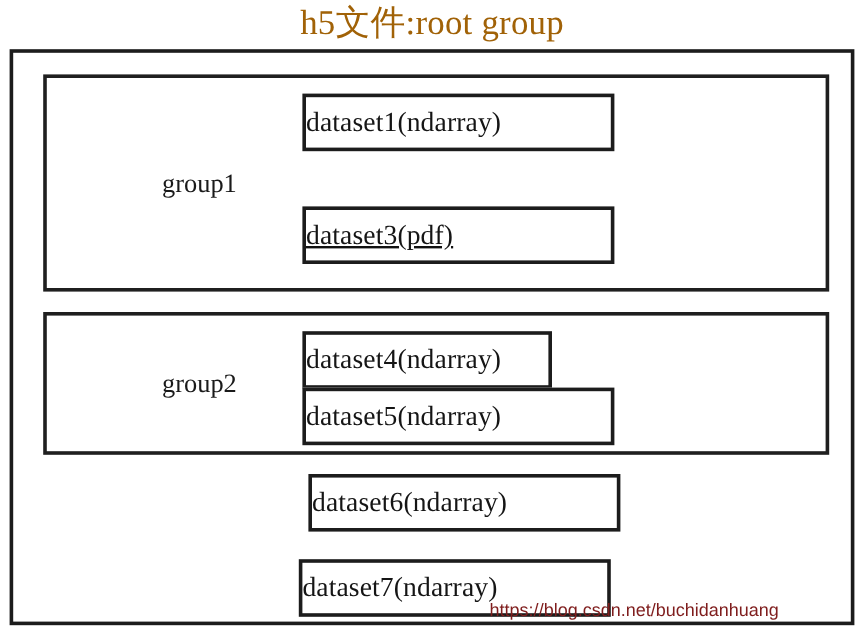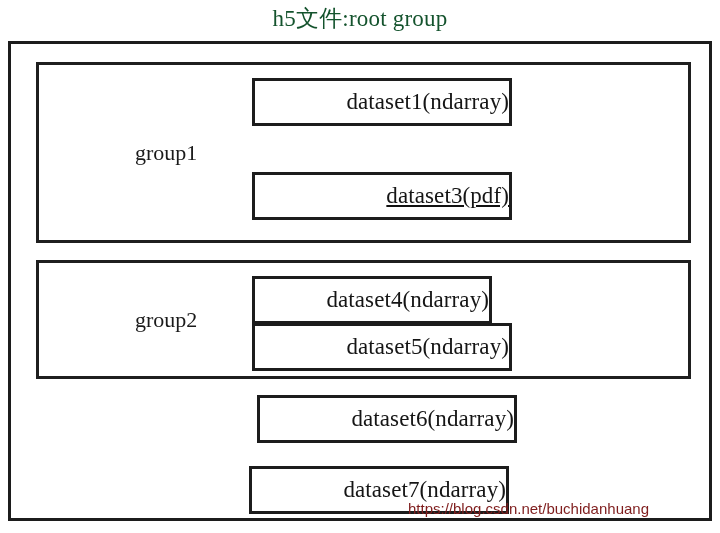--- a/index.html
+++ b/index.html
@@ -24,24 +24,24 @@
     height: 533px;
   }
 
   
   .title {
     position: absolute;
     left: 0;
     top: 4px;
     width: 720px;
     text-align: center;
-    font-size: 23px;
+    font-size: 29px;
     line-height: 30px;
     letter-spacing: 0.2px;
-    color: #14532d;
+    color: #a16207;
     white-space: nowrap;
   }
 
   
   .root-box {
     position: absolute;
     left: 8px;
     top: 41px;
     width: 704px;
     height: 480px;
@@ -82,42 +82,42 @@
   }
 
   
   .dataset-box {
     position: absolute;
     box-sizing: border-box;
     border: 3px solid #1c1c1c;
     background: #ffffff;
     display: flex;
     align-items: center;
-    justify-content: flex-end;
+    justify-content: flex-start;
   }
   .dataset-label {
     font-size: 23px;
     line-height: 26px;
     color: #151515;
     white-space: nowrap;
     letter-spacing: 0.1px;
   }
 
   
   #dataset-box-1 { left: 213px; top: 13px;  width: 260px; height: 48px; }
   #dataset-box-2 { left: 213px; top: 60px;  width: 260px; height: 48px; }
   #dataset-box-3 { left: 213px; top: 107px; width: 260px; height: 48px; text-decoration: underline; }
 
   
-  #dataset-box-4 { left: 213px; top: 13px; width: 240px; height: 48px; }
+  #dataset-box-4 { left: 213px; top: 13px; width: 208px; height: 48px; }
   #dataset-box-5 { left: 213px; top: 60px; width: 260px; height: 48px; }
 
   
   #dataset-box-6 { left: 246px; top: 351px; width: 260px; height: 48px; }
-  #dataset-box-7 { left: 238px; top: 422px; width: 260px; height: 48px; padding-left: 28px; }
+  #dataset-box-7 { left: 238px; top: 422px; width: 260px; height: 48px; }
 
   
   .watermark {
     position: absolute;
     left: 408px;
     top: 500px;
     font-family: "Liberation Sans", "DejaVu Sans", sans-serif;
     font-size: 15px;
     line-height: 18px;
     color: #7f1d1d;

